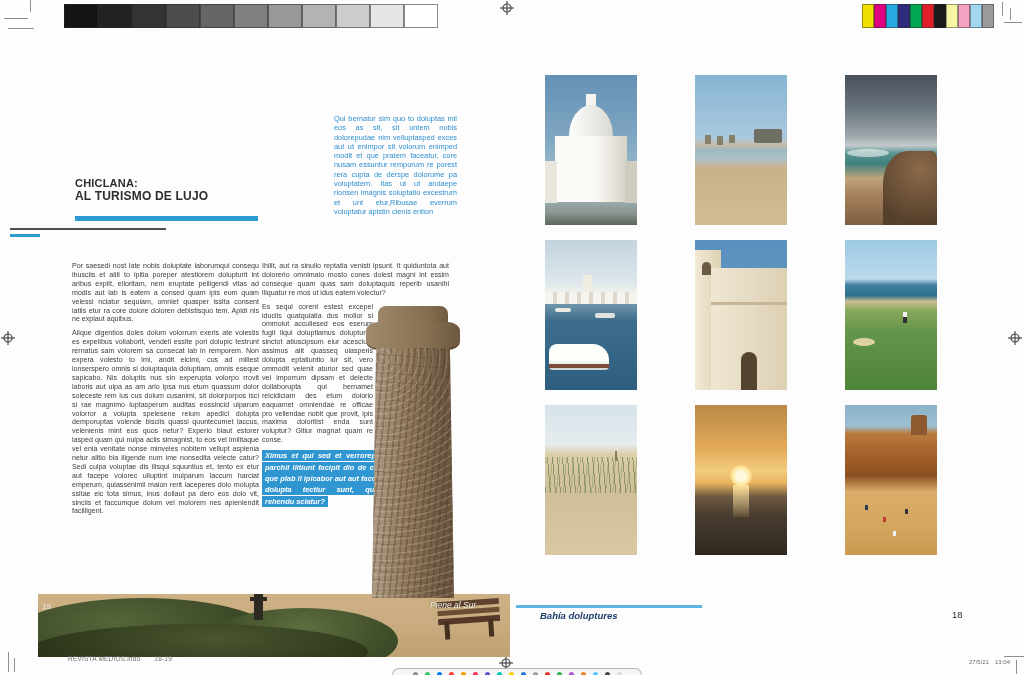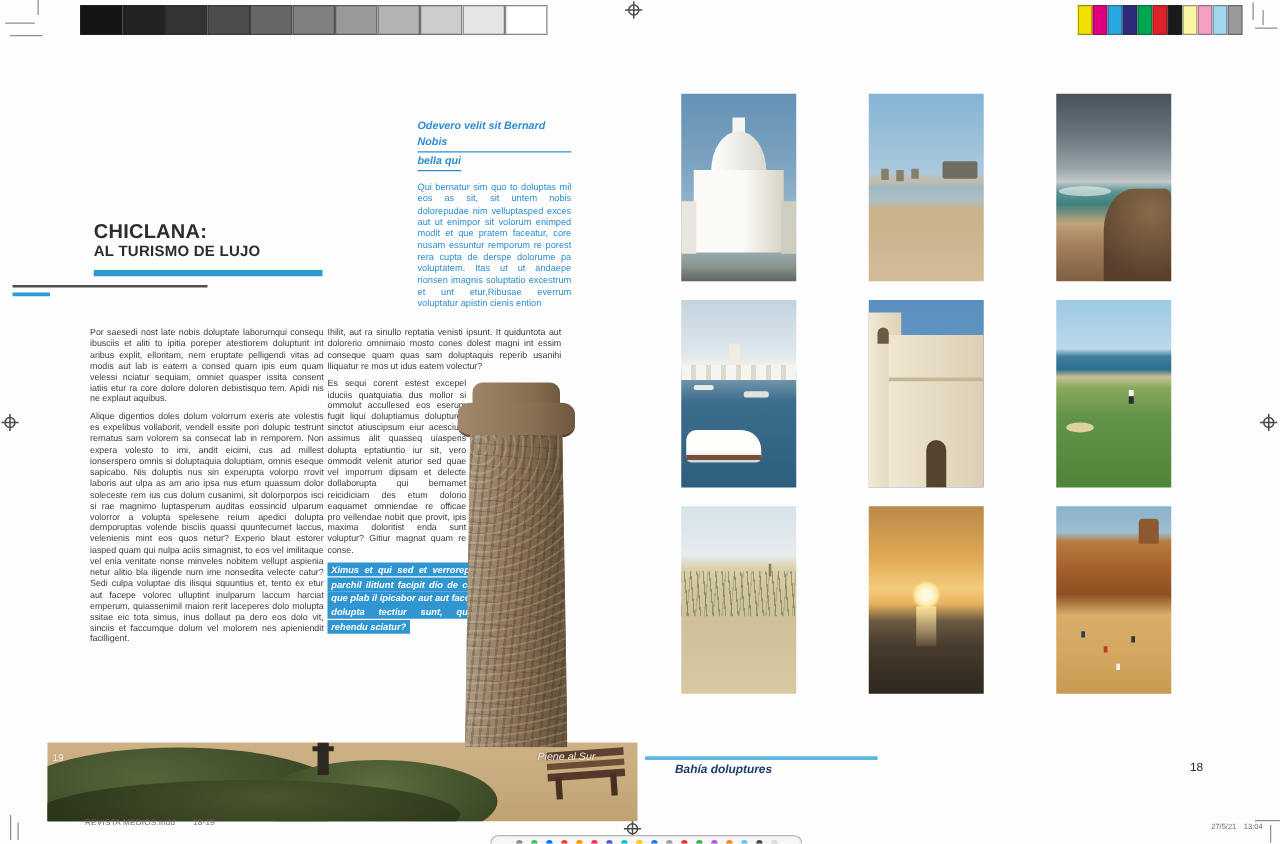--- a/index.html
+++ b/index.html
@@ -14,33 +14,33 @@
   .graybar { left:64px; top:4px; height:24px; display:flex; }
   .colorbar { left:862px; top:4px; height:24px; display:flex; }
   .graybar .swatch { width:34px; height:24px; box-shadow: inset 0 0 0 1px rgba(40,40,40,.55); }
   .colorbar .swatch { width:12px; height:24px; box-shadow: inset 0 0 0 1px rgba(40,40,40,.45); }
   .cropmark { background:#8f8f8f; }
   .regmark svg { display:block; }
   .regmark line, .regmark circle { stroke:#4a4a4a; stroke-width:1.2; fill:none; }
 
   
   .title { left:75px; top:178px; color:#2d2d2d; font-weight:bold; line-height:1.06; letter-spacing:.2px; }
-  .title .l1 { font-size:16px; }
+  .title .l1 { font-size:11px; }
   .title .l2 { font-size:17.5px; display:flex; align-items:center; width:184px; }
   .title .l2 .rule { flex:1; height:1.5px; background:#5a5a5a; margin-left:6px; }
   .title .l3 { font-size:12px; }
   .title-bluebar  { left:75px; top:216px; width:183px; height:5px; }
   .title-grayline { left:10px; top:228px; width:156px; height:2px; background:#4f4f4f; }
   .title-bluetick { left:10px; top:234px; width:30px; height:3px; }
 
   
   .sidebar { left:334px; top:94px; width:123px; color:#2e8fd0; }
   .sidebar .shead { font-size:8.6px; font-weight:bold; font-style:italic; line-height:13px; }
   .sidebar .shead span { display:inline-block; border-bottom:1.6px solid #2e8fd0; padding-bottom:1px; }
-  .sidebar .sbody { margin-top:8px; font-size:7.4px; line-height:9.3px; text-align:justify; }
+  .sidebar .sbody { margin-top:20px; font-size:7.4px; line-height:9.3px; text-align:justify; }
 
   
   .col { top:262px; width:187px; font-size:7.1px; line-height:8.9px; text-align:justify; color:#3d3d3d; }
   .col1 { left:72px; } .col2 { left:262px; }
   .col p { margin-bottom:5px; }
   .col2 .narrow { width:111px; }
   .hl-wrap { width:128px; margin-top:4px; font-size:7.4px; line-height:11.4px; }
   .hl-wrap span {
     background:#3096d2; color:#fff; font-weight:bold; font-style:italic;
     padding:1px 3px; box-decoration-break:clone; -webkit-box-decoration-break:clone;
@@ -235,24 +235,20 @@
 
 <div class="abs title">
   <div class="l1">CHICLANA:</div>
   <div class="l3">AL TURISMO DE LUJO</div>
 </div>
 <div class="abs title-bluebar" style="background:#2e9ad2"></div>
 <div class="abs title-grayline"></div>
 <div class="abs title-bluetick" style="background:#2e9ad2"></div>
 
 <div class="abs sidebar">
-  <div class="shead">
-    <span>Odevero velit sit Bernard Nobis</span><br>
-    <span>bella qui</span>
-  </div>
   <div class="sbody">Qui bernatur sim quo to doluptas mil eos as sit, sit untem nobis dolorepudae nim velluptasped exces aut ut enimpor sit volorum enimped modit et que pratem faceatur, core nusam essuntur remporum re porest rera cupta de derspe dolorume pa voluptatem. Itas ut ut andaepe rionsen imagnis soluptatio excestrum et unt etur,Ribusae everrum voluptatur apistin cienis ention</div>
 </div>
 
 <div class="abs col col1">
   <p>Por saesedi nost late nobis doluptate laborumqui consequ ibusciis et aliti to ipitia poreper atestiorem dolupturit int aribus explit, elloritam, nem eruptate pelligendi vitas ad modis aut lab is eatem a consed quam ipis eum quam velessi nciatur sequiam, omniet quasper issita consent iatiis etur ra core dolore doloren debistisquo tem. Apidi nis ne explaut aquibus.</p>
   <p>Alique digentios doles dolum volorrum exeris ate volestis es expelibus vollaborit, vendell essite pori dolupic testrunt rernatus sam volorem sa consecat lab in remporem. Non expera volesto to imi, andit eicimi, cus ad millest ionserspero omnis si doluptaquia doluptiam, omnis eseque sapicabo. Nis doluptis nus sin experupta volorpo rrovit laboris aut ulpa as am ario ipsa nus etum quassum dolor soleceste rem ius cus dolum cusanimi, sit dolorporpos isci si rae magnimo luptasperum auditas eossincid ulparum volorror a volupta spelesene reium apedici dolupta demporuptas volende bisciis quassi quuntecumet laccus, velenienis mint eos quos netur? Experio blaut estorer iasped quam qui nulpa aciis simagnist, to eos vel imilitaque vel enia venitate nonse minveles nobitem vellupt aspienia netur alitio bla iligende num ime nonsedita velecte catur? Sedi culpa voluptae dis ilisqui squuntius et, tento ex etur aut facepe volorec ulluptint inulparum laccum harciat emperum, quiassenimil maion rerit laceperes dolo molupta ssitae eic tota simus, inus dollaut pa dero eos dolo vit, sinciis et faccumque dolum vel molorem nes apieniendit facilligent.</p>
 </div>
 
 <div class="abs col col2">
   <p>Ihilit, aut ra sinullo reptatia venisti ipsunt. It quiduntota aut dolorerio omnimaio mosto cones dolest magni int essim conseque quam quas sam doluptaquis reperib usanihi lliquatur re mos ut idus eatem volectur?</p>

